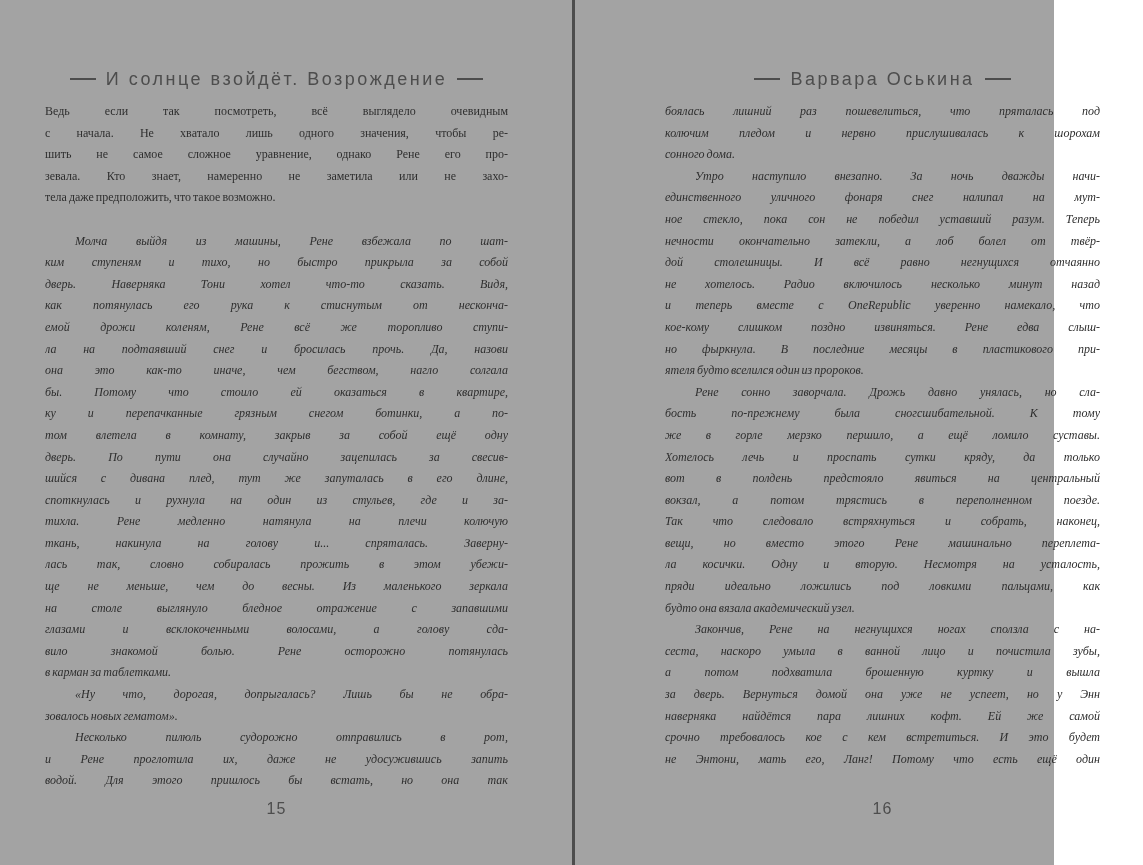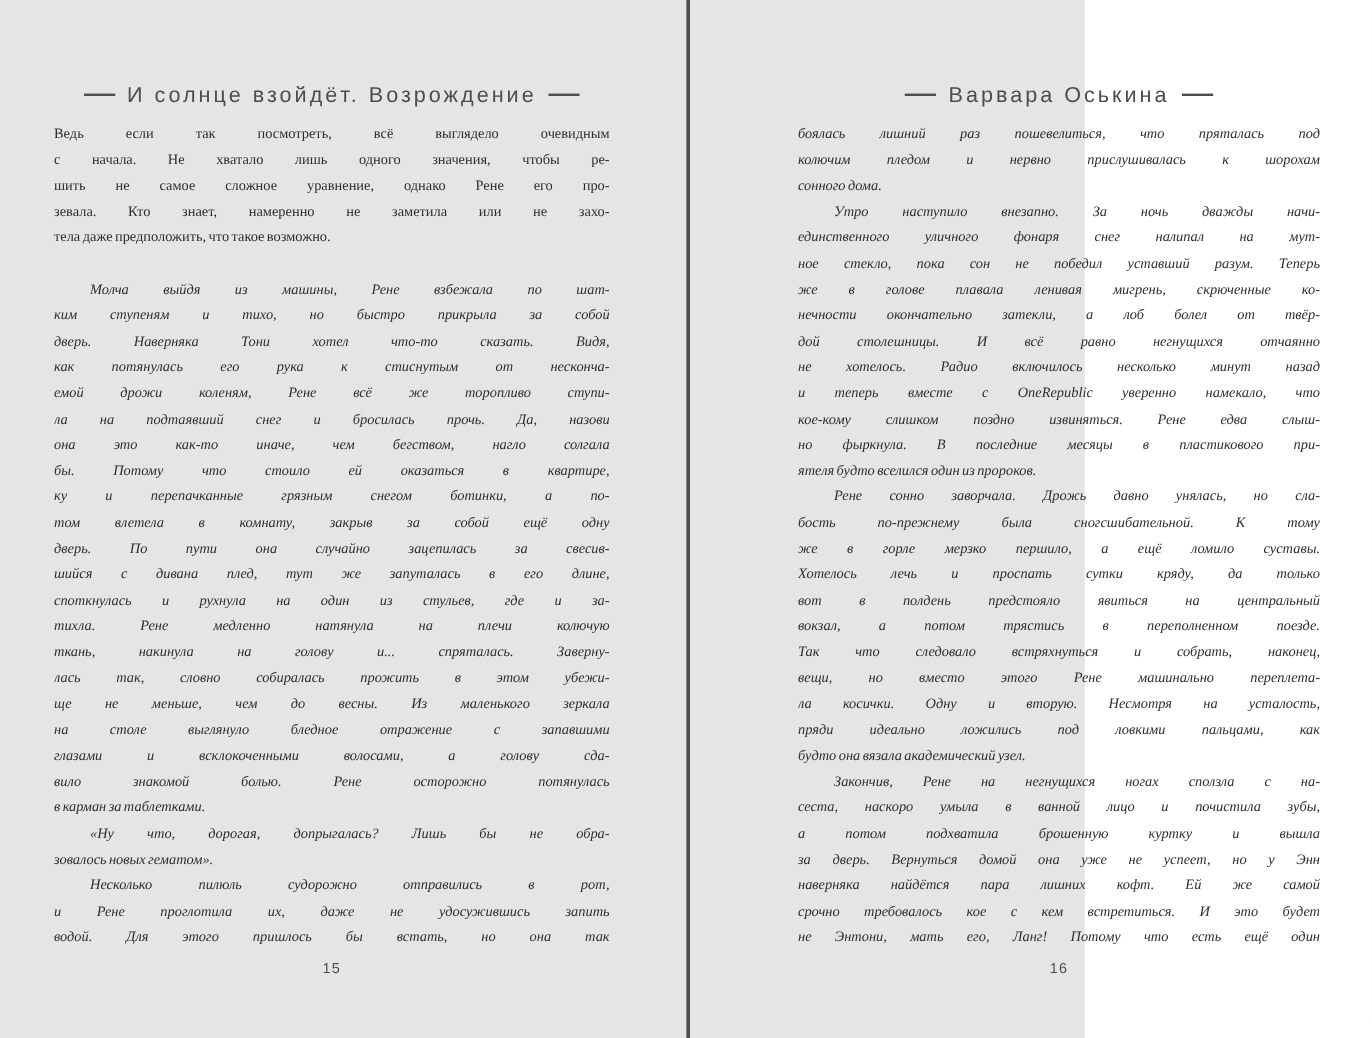--- a/index.html
+++ b/index.html
@@ -2,21 +2,21 @@
 <html lang="ru"><head>
 <meta charset="utf-8">
 <style>
   html, body {
     margin: 0; padding: 0;
     width: 1143px; height: 865px;
     background: #ffffff;
     font-family: "Liberation Serif", serif;
     overflow: hidden;
   }
-  .spread { position: relative; width: 904px; height: 865px; background: #e5e5e5; }
+  .spread { position: relative; width: 1054px; height: 865px; background: #a3a3a3; }
 
   .divider {
     position: absolute; left: 572px; top: 0;
     width: 3px; height: 865px;
     background: #4d4d4d;
   }
 
   .page { position: absolute; top: 64px; height: 790px; }
   #page-left  { left: 45px;  width: 463px; }
   #page-right { left: 665px; width: 435px; }
@@ -55,21 +55,21 @@
   .line.indent  { text-indent: 30px; }
   .line.last,
   .line.blank   { text-align-last: left; }
   .line.upright { font-style: normal; }
 
   .page-number {
     position: absolute;
     top: 736px; left: 0; right: 0;
     text-align: center;
     font-family: "Liberation Sans", sans-serif;
-    font-size: 12px;
+    font-size: 16px;
     letter-spacing: 1px;
     color: #4d4d4d;
   }
 </style>
 </head>
 <body>
 
 <div class="spread">
 
   <div class="page" id="page-left">
@@ -119,21 +119,20 @@
     <div class="page-header">
       <span class="rule"></span><span>Варвара Оськина</span><span class="rule"></span>
     </div>
     <div class="lines">
         <div class="line">боялась лишний раз пошевелиться, что пряталась под</div>
         <div class="line">колючим пледом и нервно прислушивалась к шорохам</div>
         <div class="line last">сонного дома.</div>
         <div class="line indent">Утро наступило внезапно. За ночь дважды начи-</div>
         <div class="line">единственного уличного фонаря снег налипал на мут-</div>
         <div class="line">ное стекло, пока сон не победил уставший разум. Теперь</div>
-        <div class="line">же в голове плавала ленивая мигрень, скрюченные ко-</div>
         <div class="line">нечности окончательно затекли, а лоб болел от твёр-</div>
         <div class="line">дой столешницы. И всё равно негнущихся отчаянно</div>
         <div class="line">не хотелось. Радио включилось несколько минут назад</div>
         <div class="line">и теперь вместе с OneRepublic уверенно намекало, что</div>
         <div class="line">кое-кому слишком поздно извиняться. Рене едва слыш-</div>
         <div class="line">но фыркнула. В последние месяцы в пластикового при-</div>
         <div class="line last">ятеля будто вселился один из пророков.</div>
         <div class="line indent">Рене сонно заворчала. Дрожь давно унялась, но сла-</div>
         <div class="line">бость по-прежнему была сногсшибательной. К тому</div>
         <div class="line">же в горле мерзко першило, а ещё ломило суставы.</div>

